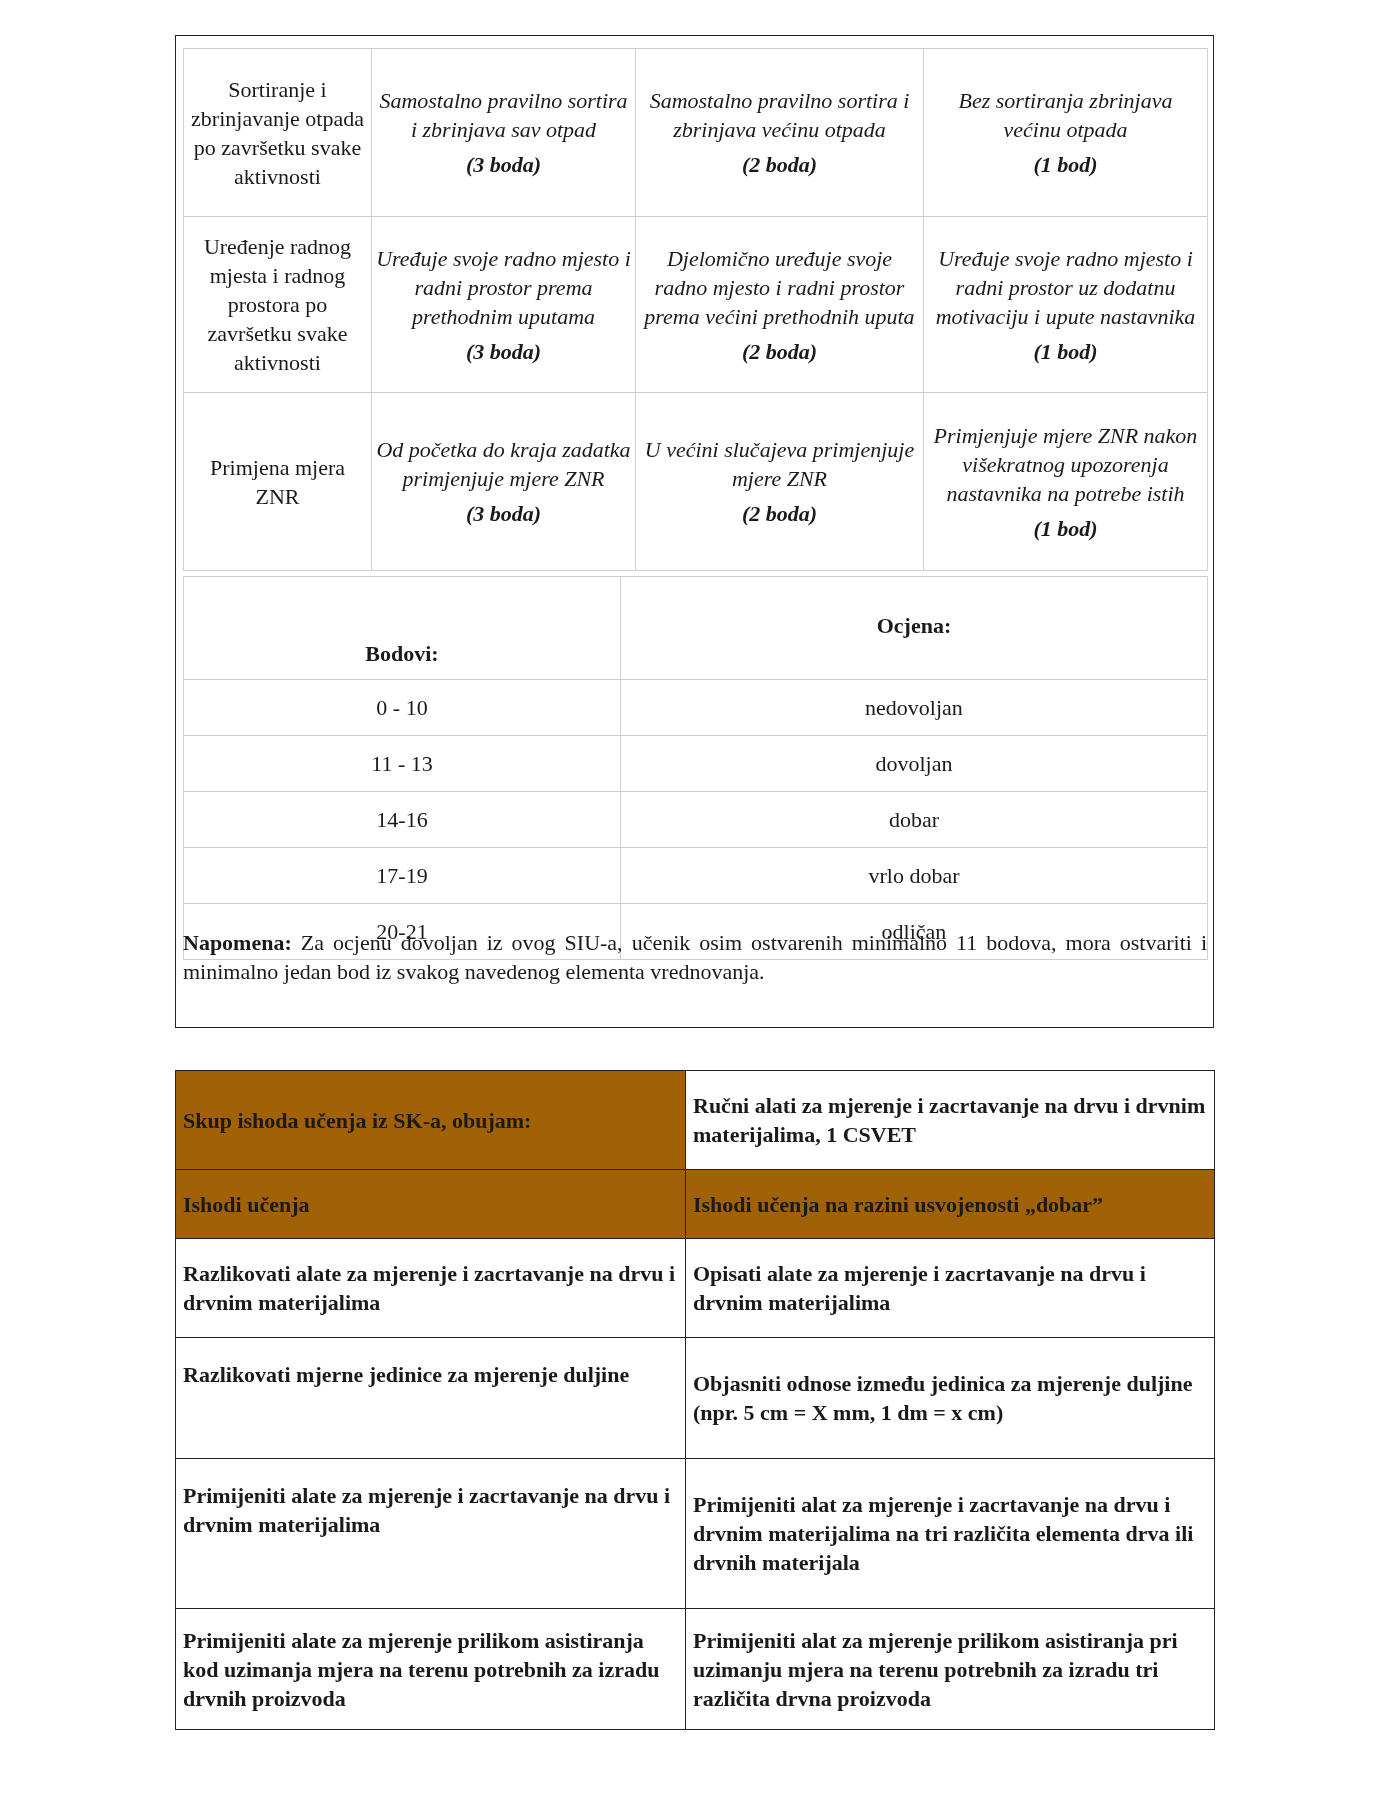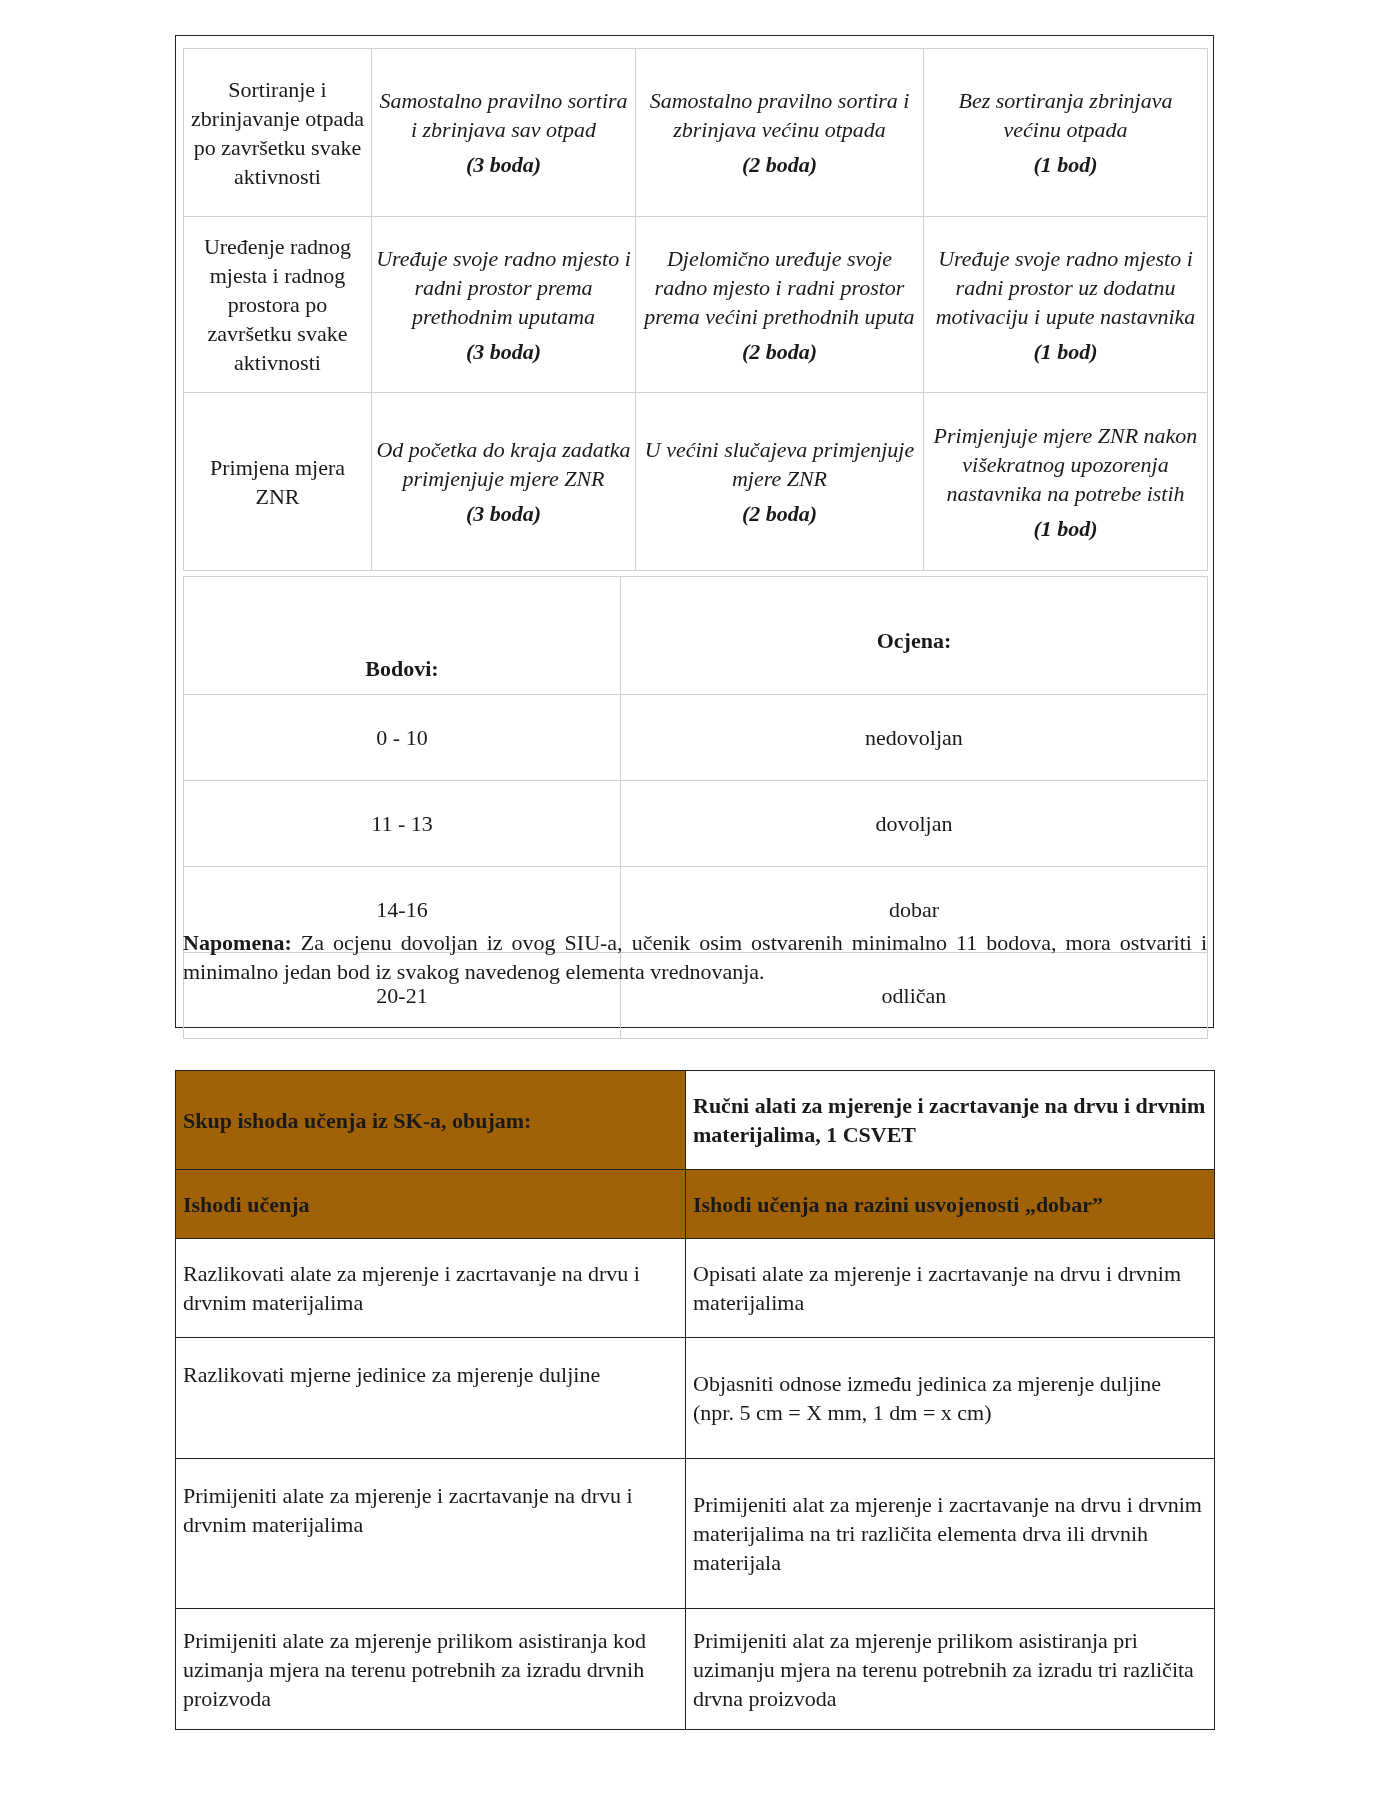--- a/index.html
+++ b/index.html
@@ -5,29 +5,29 @@
   html, body { margin:0; padding:0; background:#ffffff; }
   body { width:1386px; height:1797px; position:relative; font-family:"Liberation Serif","DejaVu Serif",serif; color:#1a1a1a; }
   .frame1 { position:absolute; left:175px; top:35px; width:1039px; height:993px; border:1.5px solid #222; box-sizing:border-box; }
   .crit { position:absolute; left:7px; top:12px; width:1024px; border-collapse:collapse; table-layout:fixed; }
   .crit td { border:1.5px solid #d0d0d0; text-align:center; vertical-align:middle; font-size:22px; line-height:29px; padding:4px 4px; }
   .crit td.label { font-style:normal; }
   .crit td.desc { font-style:italic; }
   .crit .pts { display:block; font-weight:bold; font-style:italic; margin-top:6px; }
   .crit col.c1 { width:188px; } .crit col.c2 { width:264px; } .crit col.c3 { width:288px; } .crit col.c4 { width:284px; }
   .grades { position:absolute; left:7px; top:540px; width:1024px; border-collapse:collapse; table-layout:fixed; }
-  .grades td { border:1.5px solid #d0d0d0; text-align:center; font-size:22px; height:53px; padding:16px; }
+  .grades td { border:1.5px solid #d0d0d0; text-align:center; font-size:22px; height:53px; padding:1px; }
   .grades col.g1 { width:437px; } .grades col.g2 { width:587px; }
   .grades tr.head td { height:89px; font-weight:bold; }
   .grades tr.head td.bod { vertical-align:bottom; padding-bottom:12px; }
   .grades tr.head td.ocj { vertical-align:middle; padding-bottom:6px; }
   .note { position:absolute; left:7px; top:892px; width:1024px; font-size:22px; line-height:29px; text-align:justify; text-align-last:left; }
   .note b { font-weight:bold; }
   .outcomes { position:absolute; left:175px; top:1070px; width:1039px; border-collapse:collapse; table-layout:fixed; }
-  .outcomes td { border:1.5px solid #222; font-size:22px; line-height:29px; padding:6px 7px; vertical-align:middle; }
+  .outcomes td { border:1.5px solid #222; font-size:22px; line-height:29px; padding:6px 7px; vertical-align:middle;font-weight:bold; }
   .outcomes col.o1 { width:510px; } .outcomes col.o2 { width:529px; }
   .outcomes .blue { background:#a16207; }
   .outcomes tr.r0 td { height:86px; font-weight:bold; }
   .outcomes tr.r1 td { height:56px; font-weight:bold; text-align:left; }
   .outcomes tr.rowA td { height:86px; }
   .outcomes tr.rowB td { height:92px; }
   .outcomes tr.rowC td { height:121px; }
   .outcomes tr.rowD td { height:108px;margin-top:38px; }
   .outcomes td.top { vertical-align:top; padding-top:22px; }
 </style>
@@ -80,20 +80,24 @@
     </tr>
     <tr>
       <td>11 - 13</td>
       <td>dovoljan</td>
     </tr>
     <tr>
       <td>14-16</td>
       <td>dobar</td>
     </tr>
     <tr>
+      <td>17-19</td>
+      <td>vrlo dobar</td>
+    </tr>
+    <tr>
       <td>20-21</td>
       <td>odličan</td>
     </tr>
   </tbody>
     </table>
 
   <div class="note"><b>Napomena:</b><span> Za ocjenu dovoljan iz ovog SIU-a, učenik osim ostvarenih minimalno 11 bodova, mora ostvariti i minimalno jedan bod iz svakog navedenog elementa vrednovanja.</span></div>
 </div>
 
 <table class="outcomes">

